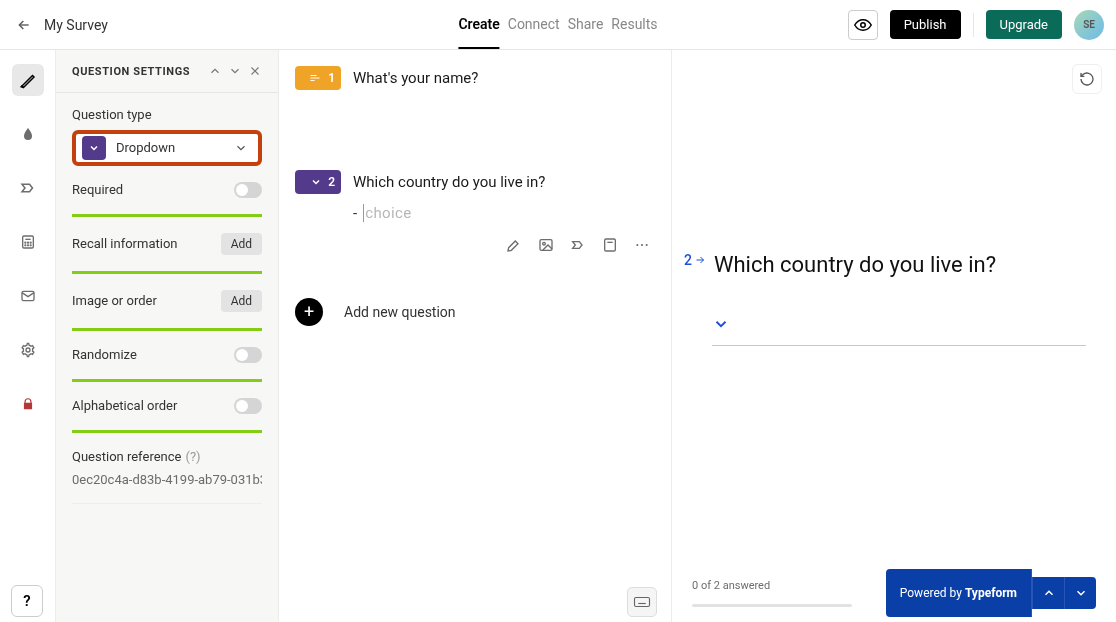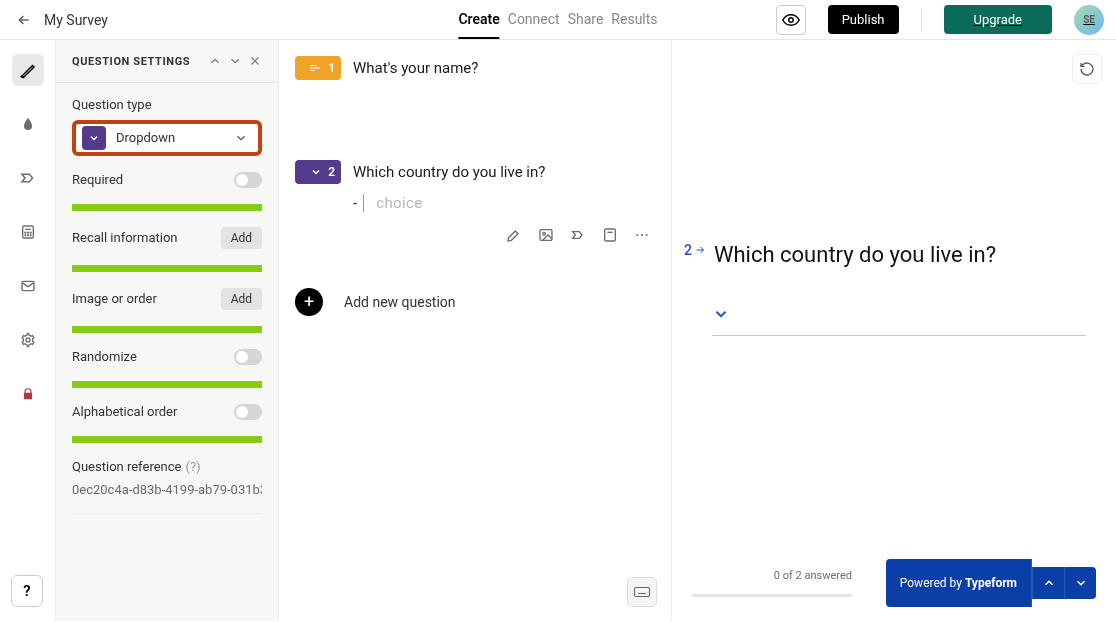--- a/index.html
+++ b/index.html
@@ -1,26 +1,26 @@
 <!DOCTYPE html>
 <html><head>
 <meta charset="utf-8">
 <style>
   * { box-sizing: border-box; margin: 0; padding: 0; font-family: -apple-system, BlinkMacSystemFont, "Segoe UI", Roboto, sans-serif; }
   body { width: 1116px; height: 622px; overflow: hidden; background: #fff; color: #000; }
-  .topbar { height: 40px; border-bottom: 1px solid #e6e6e6; display: flex; align-items: center; padding: 0 12px; position: relative; }
+  .topbar { height: 50px; border-bottom: 1px solid #e6e6e6; display: flex; align-items: center; padding: 0 12px; position: relative; }
   .back-arrow { width: 24px; height: 24px; display:flex; align-items:center; justify-content:center; color:#555; cursor:pointer; }
   .survey-title { margin-left: 8px; font-size: 14px; color:#333; }
   .tabs { position:absolute; left:50%; transform:translateX(-50%); display:flex; gap:8px; height:100%; align-items:center; }
   .tab { font-size:14px; color:#888; cursor:pointer; height:100%; display:flex; align-items:center; border-bottom:2px solid transparent; }
   .tab.active { color:#000; font-weight:600; border-bottom:2px solid #000; }
-  .topbar-right { margin-left:auto; display:flex; align-items:center; gap:22px;text-decoration:underline; }
+  .topbar-right { margin-left:auto; display:flex; align-items:center; gap:12px; }
   .preview-btn { width:30px; height:30px; border:1px solid #ccc; border-radius:4px; display:flex; align-items:center; justify-content:center; cursor:pointer; background:#fff; }
   .publish-btn { background:#000; color:#fff; border:none; border-radius:4px; padding:7px 14px; font-size:13px; cursor:pointer; }
-  .upgrade-btn { background:#0a6b58; color:#fff; border:none; border-radius:4px; padding:7px 30px; font-size:13px; cursor:pointer;text-align:right; }
+  .upgrade-btn { background:#0a6b58; color:#fff; border:none; border-radius:4px; padding:7px 14px; font-size:13px; cursor:pointer;text-align:right; }
   .avatar { width:30px; height:30px; border-radius:50%; background:linear-gradient(135deg,#a7d8b5,#6ebaea); color:#555; font-size:10px; display:flex; align-items:center; justify-content:center; font-weight:600; }
   .vdiv { width:1px; height:24px; background:#e6e6e6; }
 
   .main { display:flex; height:calc(622px - 41px); }
   .iconrail { width:55px; background:#fff; display:flex; flex-direction:column; align-items:center; padding-top:14px; gap:22px; position:relative; }
   .iconrail .railbtn { width:32px; height:32px; display:flex; align-items:center; justify-content:center; color:#555; border-radius:6px; cursor:pointer; }
   .iconrail .railbtn.active { background:#e8e8e8; color:#000; }
   .iconrail .railbtn.locked { color:#b53838; }
   .help-bubble { position:absolute; bottom:14px; left:11px; width:32px; height:32px; border:1px solid #ccc; border-radius:6px; display:flex; align-items:center; justify-content:center; font-weight:600; cursor:pointer; background:#fff; font-size:15px; }
 
@@ -28,58 +28,58 @@
   .settings-hdr { padding:14px 16px 12px; display:flex; align-items:flex-start; border-bottom:1px solid #e6e6e6; }
   .settings-hdr .title { font-size:11px; font-weight:700; letter-spacing:0.6px; color:#333; line-height:1.45; flex:1; }
   .settings-hdr .ctrls { display:flex; gap:6px; color:#777; }
   .settings-hdr .ctrls span { cursor:pointer; }
   .settings-body { padding:14px 16px; overflow:auto; font-size:13px; color:#333; }
   .settings-label { font-size:13px; margin-bottom:8px; color:#333; }
   .type-select { border:4px solid #c2410c; border-radius:6px; height:36px; display:flex; align-items:center; padding:0 6px 0 6px; cursor:pointer; background:#fff; }
   .type-select .chip { width:24px; height:24px; border-radius:4px; background:#533a8b; margin-right:10px; display:flex; align-items:center; justify-content:center; }
   .type-select .label { flex:1; font-size:13px; color:#333; }
   .type-select .chev { color:#555; margin-right:4px; }
-  .row { display:flex; align-items:center; justify-content:space-between; padding:16px 0; border-bottom:7px solid #84cc16; }
+  .row { display:flex; align-items:center; justify-content:space-between; padding:16px 0; border-bottom:3px solid #84cc16; }
   .row:last-child { border-bottom:none; }
   .row .lbl { font-size:13px; color:#333; }
   .toggle { width:28px; height:16px; background:#d5d5d5; border-radius:8px; position:relative; cursor:pointer; }
   .toggle::after { content:""; position:absolute; width:12px; height:12px; background:#fff; border-radius:50%; top:2px; left:2px; }
   .addbtn { background:#e3e3e3; border:none; border-radius:4px; padding:4px 10px; font-size:12px; cursor:pointer; color:#333; }
   .qref-label { font-size:13px; color:#333; margin-top:16px; }
   .qref-label .q { color:#999; margin-left:4px; }
   .qref-val { font-size:13px; color:#6c6c6c; margin-top:8px; white-space:nowrap; overflow:hidden; padding-bottom:16px; border-bottom:1px solid #eee;}
 
   .canvas { width:393px; border-right:1px solid #ececec; position:relative; padding:16px 16px; background:#fff; }
   .qcard { display:flex; align-items:center; gap:12px; cursor:pointer; margin-bottom:2px; }
   .qbadge { width:46px; height:24px; border-radius:4px; display:flex; align-items:center; justify-content:flex-end; padding:0 6px; gap:6px; }
   .qbadge.orange { background:#f0a427; color:#fff; }
   .qbadge.purple { background:#533a8b; color:#fff; }
   .qbadge .num { font-size:12px; font-weight:600; }
   .qtext { font-size:15px; color:#1a1a1a; }
   .qblock2 { margin-top:80px; }
   .choice-line { margin-left:58px; margin-top:10px; font-size:15px; color:#b7b7b7; }
   .choice-line .dash { color:#333; margin-right:6px; }
-  .choice-line .caret { border-left:1px solid #999; padding-left:12px; letter-spacing:0.4px;}
+  .choice-line .caret { border-left:1px solid #999; padding-left:1px; letter-spacing:0.4px;}
   .toolbar-row { display:flex; gap:14px; justify-content:flex-end; margin-top:14px; padding-right:4px; color:#6d6d6d; }
   .toolbar-row span { cursor:pointer; width:18px; height:18px; display:flex; align-items:center; justify-content:center; }
   .add-question { display:flex; align-items:center; gap:14px; margin-top:44px; cursor:pointer; }
   .plus-circle { width:28px; height:28px; border-radius:50%; background:#000; color:#fff; display:flex; align-items:center; justify-content:center; font-size:18px; line-height:1; }
   .add-question .txt { font-size:14px; color:#333;margin-left:7px; }
   .keyboard-btn { position:absolute; bottom:14px; right:14px; width:30px; height:30px; border:1px solid #ddd; border-radius:5px; display:flex; align-items:center; justify-content:center; color:#666; cursor:pointer; background:#f5f5f5; }
 
   .preview { flex:1; position:relative; background:#fff; padding:22px 20px 0 12px; }
   .refresh { position:absolute; top:14px; right:14px; width:30px; height:30px; border:1px solid #eee; border-radius:6px; display:flex; align-items:center; justify-content:center; color:#555; cursor:pointer; }
   .qprefix { color:#1f4fd6; font-size:14px; font-weight:500; display:inline-flex; align-items:center; gap:2px; margin-right:8px; }
   .question-big { font-size:22px; color:#111; font-weight:400; }
   .preview-question { margin-top:180px; display:flex; align-items:flex-start; padding-left:0; }
   .dropdown-field { margin-top:38px; margin-left:28px; display:flex; align-items:center; border-bottom:1px solid #c6c6d2; padding-bottom:12px; max-width:374px; }
   .dropdown-field .placeholder { color:#b9c0d5; font-size:24px; flex:1; }
   .dropdown-field .dd-chev { color:#1f4fd6; }
   .foot { position:absolute; bottom:14px; left:20px; right:20px; display:flex; align-items:center; justify-content:space-between; }
-  .progress-wrap { display:flex; flex-direction:column; gap:12px;text-align:right; }
+  .progress-wrap { display:flex; flex-direction:column; gap:12px; }
   .progress-wrap .ptxt { font-size:11px; color:#6d6d6d; }
   .progress-bar { width:160px; height:3px; background:#e2e2e2; border-radius:2px; }
   .foot-right { display:flex; align-items:center; }
   .powered { background:#0a3fa8; color:#fff; font-size:12px; padding:17px 14px; border-radius:4px 0 0 4px; border-right:1px solid #2756b8; }
   .powered strong { font-weight:700; }
   .navsq { width:32px; height:32px; background:#0a3fa8; display:flex; align-items:center; justify-content:center; color:#fff; border-left:1px solid #2756b8; cursor:pointer; }
   .navsq.last { border-radius:0 4px 4px 0; }
   svg { display:block; }
 </style>
 </head>

